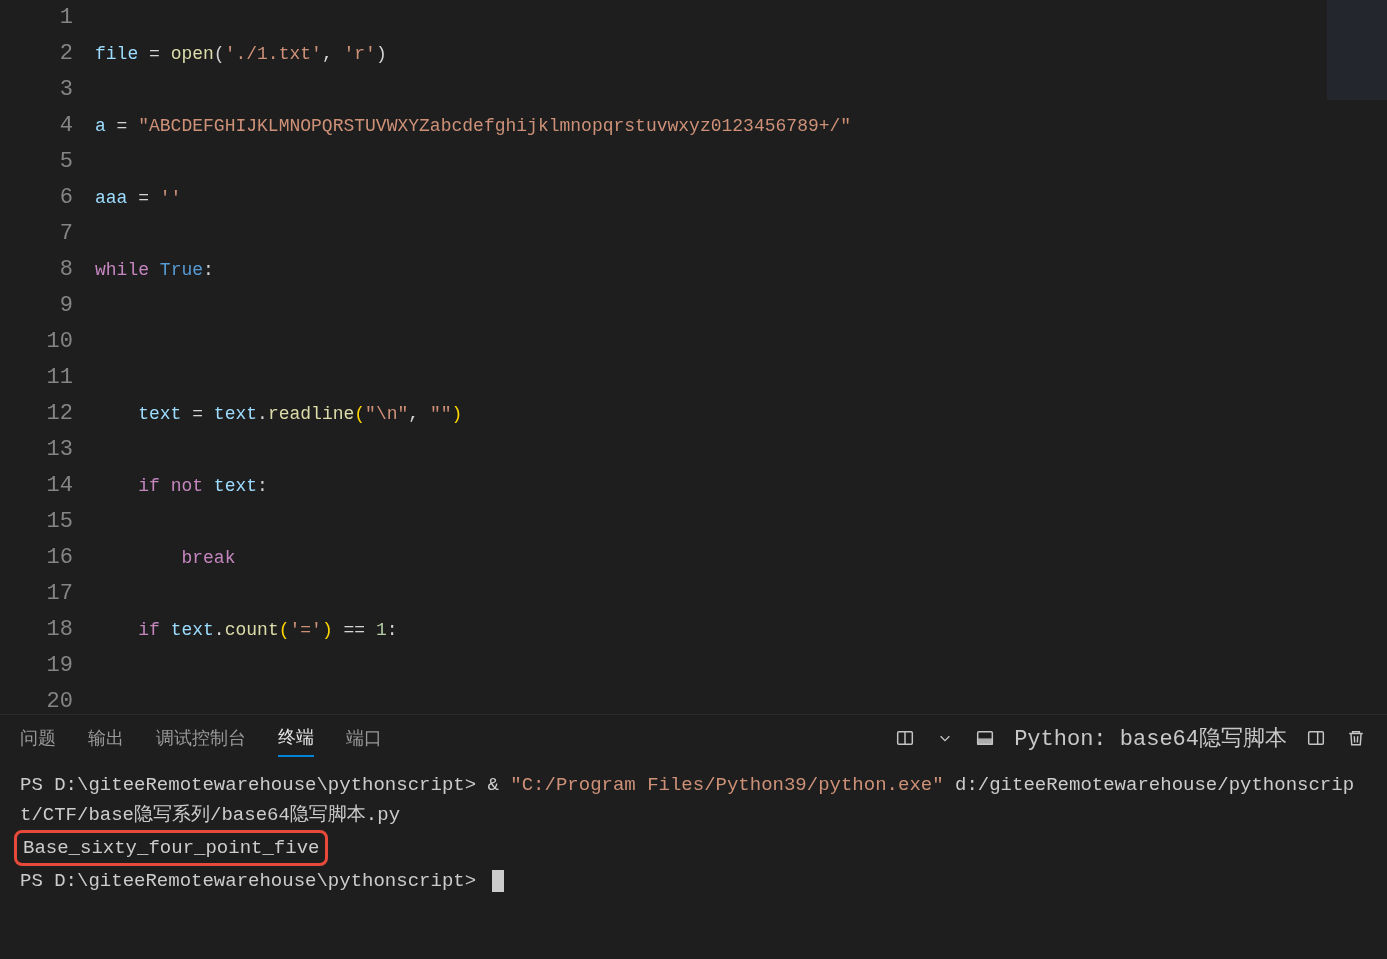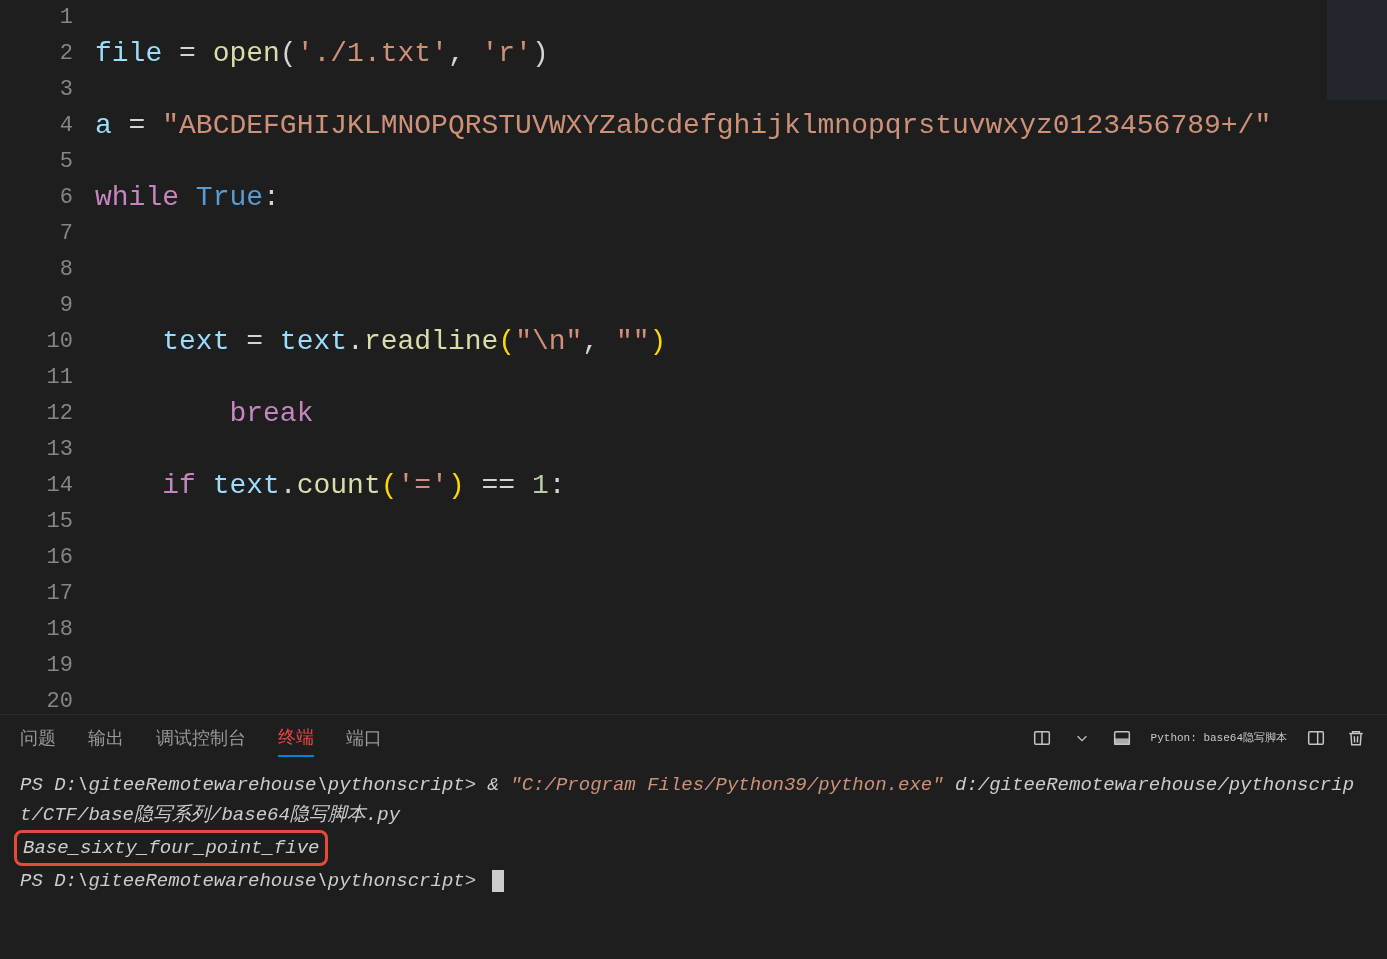--- a/index.html
+++ b/index.html
@@ -25,21 +25,21 @@
   text-align: right;
   color: #858585;
   font-size: 22px;
   line-height: 36px;
   padding-top: 0;
   user-select: none;
 }
 .gutter .line-num { height: 36px; }
 .code {
   flex: 1;
-  font-size: 28px;
+  font-size: 18px;
   line-height: 36px;
   white-space: pre;
   overflow: hidden;
   font-family: Liberation Mono, monospace;
 }
 .code .line { height: 36px; }
 .minimap {
   position: absolute;
   right: 0;
   top: 0;
@@ -69,36 +69,35 @@
 .panel-tabs {
   display: flex;
   align-items: center;
   height: 45px;
   padding: 0 20px;
   font-size: 18px;
   color: #999;
   gap: 32px;
 }
 .panel-tabs .tab { cursor: pointer; padding: 6px 0; }
-.panel-tabs .tab.active { color: #ef4444; border-bottom: 2px solid #0184d8; }
+.panel-tabs .tab.active { color: #e5e5e5; border-bottom: 2px solid #0184d8; }
 .panel-tabs .spacer { flex: 1; }
 .panel-tabs .icon { display: inline-flex; align-items: center; justify-content: center; width: 22px; height: 22px; cursor: pointer; color: #c5c5c5; }
 .panel-tabs .right-group { display: flex; align-items: center; gap: 18px; }
-.panel-tabs .profile-label { color: #c8c8c8; font-size: 11px; }
+.panel-tabs .profile-label { color: #c8c8c8; font-size: 22px; }
 
 .terminal {
   flex: 1;
   padding: 10px 20px 0 20px;
   font-size: 19px;
   line-height: 30px;
   color: #cccccc;
   white-space: pre-wrap;
   word-break: break-all;
   font-family: Consolas, 'Courier New', monospace;
-  font-style: italic;
 }
 .term-path { color: #cccccc; }
 .term-amp { color: #cccccc; }
 .term-qstr { color: #ce9178; }
 .highlight-box {
   display: inline-block;
   border: 3px solid #e74a3b;
   border-radius: 8px;
   padding: 0 6px;
   margin-left: -6px;
@@ -136,23 +135,25 @@
     <div class="line-num">16</div>
     <div class="line-num">17</div>
     <div class="line-num">18</div>
     <div class="line-num">19</div>
     <div class="line-num">20</div>
   </div>
 
   <div class="code">
 <div class="line"><span class="tok-var">file</span><span class="tok-op"> = </span><span class="tok-fn">open</span><span class="tok-paren">(</span><span class="tok-str">'./1.txt'</span><span class="tok-op">, </span><span class="tok-str">'r'</span><span class="tok-paren">)</span></div>
 <div class="line"><span class="tok-var">a</span><span class="tok-op"> = </span><span class="tok-str">"ABCDEFGHIJKLMNOPQRSTUVWXYZabcdefghijklmnopqrstuvwxyz0123456789+/"</span></div>
+<div class="line"><span class="tok-var">aaa</span><span class="tok-op"> = </span><span class="tok-str">''</span></div>
 <div class="line"><span class="tok-kw">while</span><span> </span><span class="tok-const">True</span><span>:</span></div>
 <div class="line"><span>    </span></div>
 <div class="line"><span>    </span><span class="tok-var">text</span><span class="tok-op"> = </span><span class="tok-var">text</span><span>.</span><span class="tok-fn">readline</span><span class="tok-gold">(</span><span class="tok-str">"\n"</span><span>, </span><span class="tok-str">""</span><span class="tok-gold">)</span></div>
+<div class="line"><span>    </span><span class="tok-kw">if</span><span> </span><span class="tok-kw">not</span><span> </span><span class="tok-var">text</span><span>:</span></div>
 <div class="line"><span>        </span><span class="tok-kw">break</span></div>
 <div class="line"><span>    </span><span class="tok-kw">if</span><span> </span><span class="tok-var">text</span><span>.</span><span class="tok-fn">count</span><span class="tok-gold">(</span><span class="tok-str">'='</span><span class="tok-gold">)</span><span class="tok-op"> == </span><span class="tok-num">1</span><span>:</span></div>
 
 
 
 
 
 
 
 

